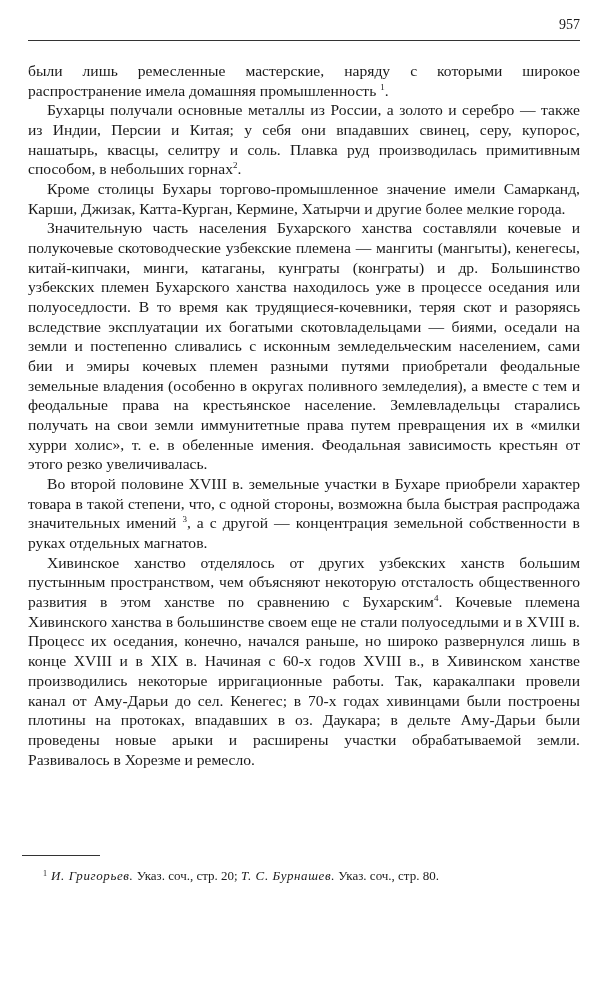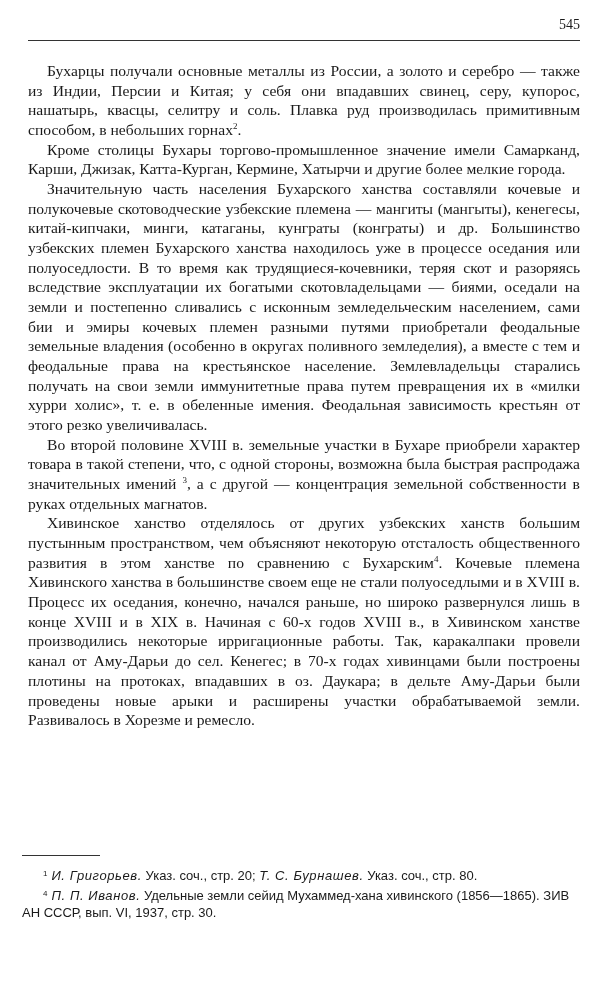--- a/index.html
+++ b/index.html
@@ -32,40 +32,40 @@
     .body-text p { margin: 0; text-align: justify; text-align-last: auto; }
     .body-text p.indent { text-indent: 19px; }
     .body-text p.cont { text-indent: 0; }
     sup { font-size: 9px; line-height: 0; vertical-align: 6px; }
     .fn-rule {
       position: absolute; left: 22px; width: 78px; top: 855px;
       border-top: 1px solid #333;
     }
     .footnotes {
       position: absolute; left: 22px; width: 560px; top: 865px;
-      font-family: Liberation Sans, sans-serif;
+      font-family: Liberation Serif, serif;
       font-size: 13px; line-height: 17.5px;
     }
     .footnotes p { margin: 0; text-indent: 21px; }
     .fn-mark { font-size: 8px; vertical-align: 4px; margin-right: 4px; }
     .it { font-style: italic; letter-spacing: 0.6px; }
   </style>
 </head>
 <body>
 
 <div class="running-head">
-  <div class="page-number">545</div>
+  <div class="page-number">957</div>
 </div>
 <div class="head-rule"></div>
 
 <div class="body-text" id="body-text">
+    <p class="cont"><span>были лишь ремесленные мастерские, наряду с которыми широкое распространение имела домашняя промышленность </span><sup>1</sup><span>.</span></p>
     <p class="indent"><span>Бухарцы получали основные металлы из России, а золото и серебро — также из Индии, Персии и Китая; у себя они впадавших свинец, серу, купорос, нашатырь, квасцы, селитру и соль. Плавка руд производилась примитивным способом, в небольших горнах</span><sup>2</sup><span>.</span></p>
     <p class="indent"><span>Кроме столицы Бухары торгово-промышленное значение имели Самарканд, Карши, Джизак, Катта-Курган, Кермине, Хатырчи и другие более мелкие города.</span></p>
     <p class="indent"><span>Значительную часть населения Бухарского ханства составляли кочевые и полукочевые скотоводческие узбекские племена — мангиты (мангыты), кенегесы, китай-кипчаки, минги, катаганы, кунграты (конграты) и др. Большинство узбекских племен Бухарского ханства находилось уже в процессе оседания или полуоседлости. В то время как трудящиеся-кочевники, теряя скот и разоряясь вследствие эксплуатации их богатыми скотовладельцами — биями, оседали на земли и постепенно сливались с исконным земледельческим населением, сами бии и эмиры кочевых племен разными путями приобретали феодальные земельные владения (особенно в округах поливного земледелия), а вместе с тем и феодальные права на крестьянское население. Землевладельцы старались получать на свои земли иммунитетные права путем превращения их в «милки хурри холис», т. е. в обеленные имения. Феодальная зависимость крестьян от этого резко увеличивалась.</span></p>
     <p class="indent"><span>Во второй половине XVIII в. земельные участки в Бухаре приобрели характер товара в такой степени, что, с одной стороны, возможна была быстрая распродажа значительных имений </span><sup>3</sup><span>, а с другой — концентрация земельной собственности в руках отдельных магнатов.</span></p>
     <p class="indent"><span>Хивинское ханство отделялось от других узбекских ханств большим пустынным пространством, чем объясняют некоторую отсталость общественного развития в этом ханстве по сравнению с Бухарским</span><sup>4</sup><span>. Кочевые племена Хивинского ханства в большинстве своем еще не стали полуоседлыми и в XVIII в. Процесс их оседания, конечно, начался раньше, но широко развернулся лишь в конце XVIII и в XIX в. Начиная с 60-х годов XVIII в., в Хивинском ханстве производились некоторые ирригационные работы. Так, каракалпаки провели канал от Аму-Дарьи до сел. Кенегес; в 70-х годах хивинцами были построены плотины на протоках, впадавших в оз. Даукара; в дельте Аму-Дарьи были проведены новые арыки и расширены участки обрабатываемой земли. Развивалось в Хорезме и ремесло.</span></p>
   </div>
 
 <div class="fn-rule"></div>
 <div class="footnotes" id="footnotes">
     <p><span class="fn-mark">1</span><span class="it">И. Григорьев.</span><span> Указ. соч., стр. 20; </span><span class="it">Т. С. Бурнашев.</span><span> Указ. соч., стр. 80.</span></p>
-    <p><span class="fn-mark">4</span><span class="it">П. П. Иванов.</span><span> Удельные земли сейид Мухаммед-хана хивинского (1856—1865). ЗИВ АН СССР, вып. VI, 1937, стр. 30.</span></p>
   </div>
 
 </body></html>

